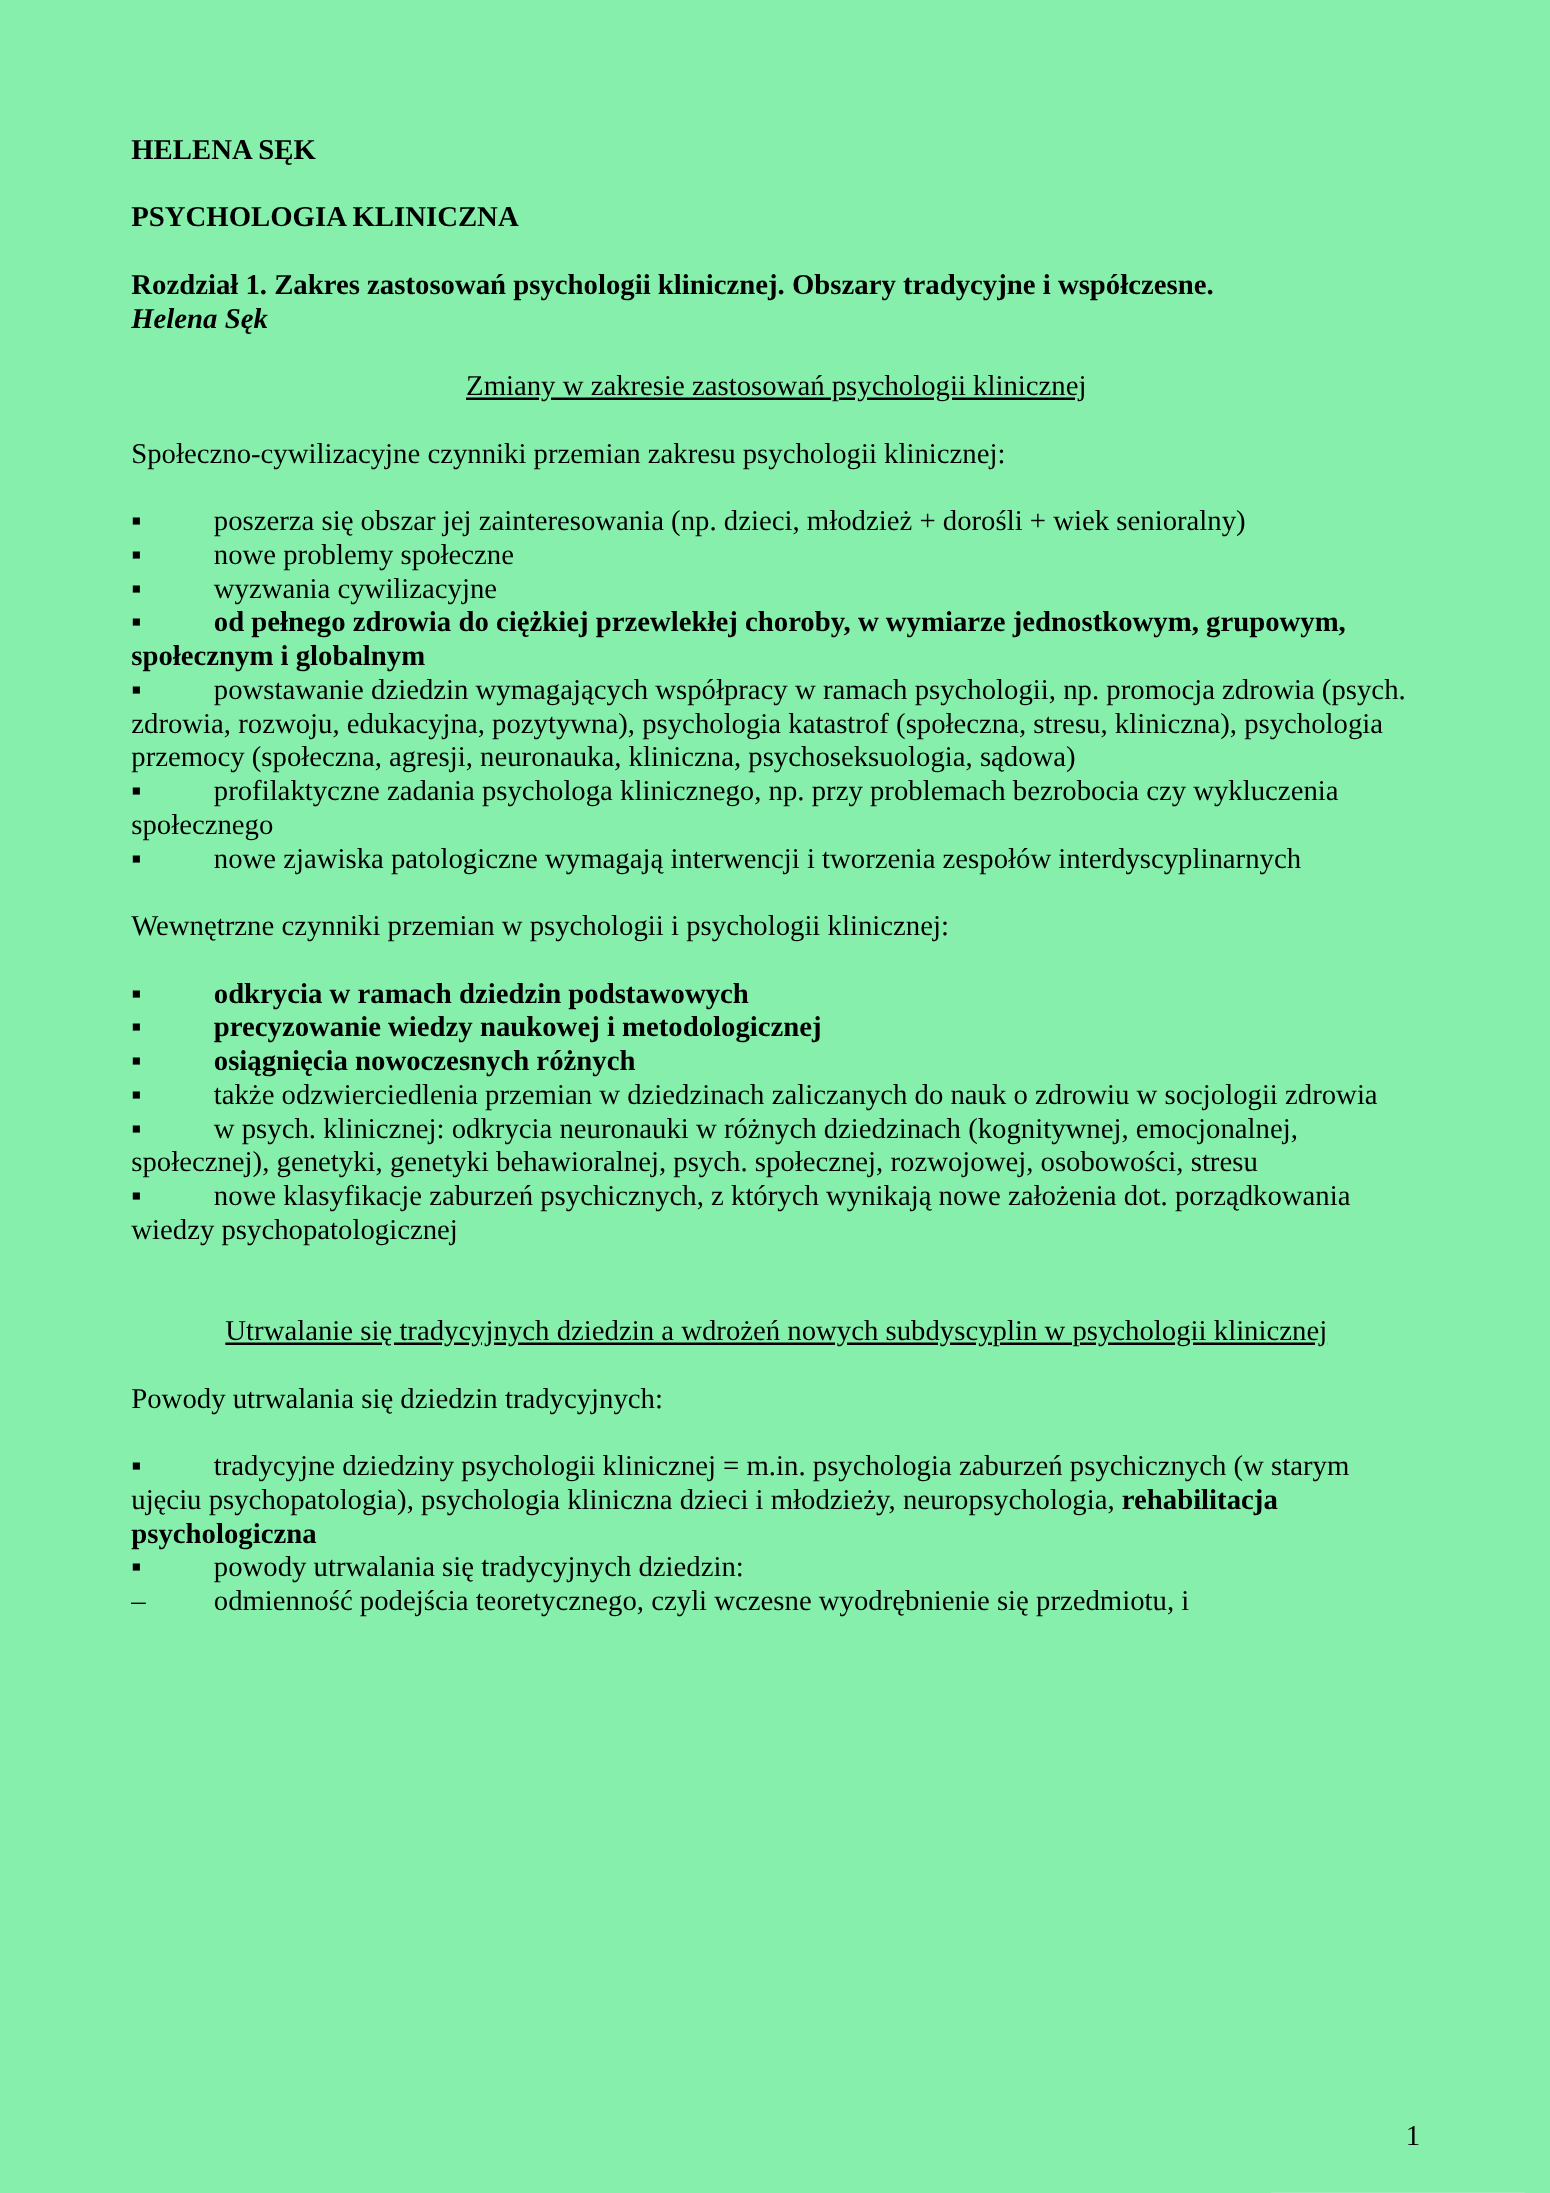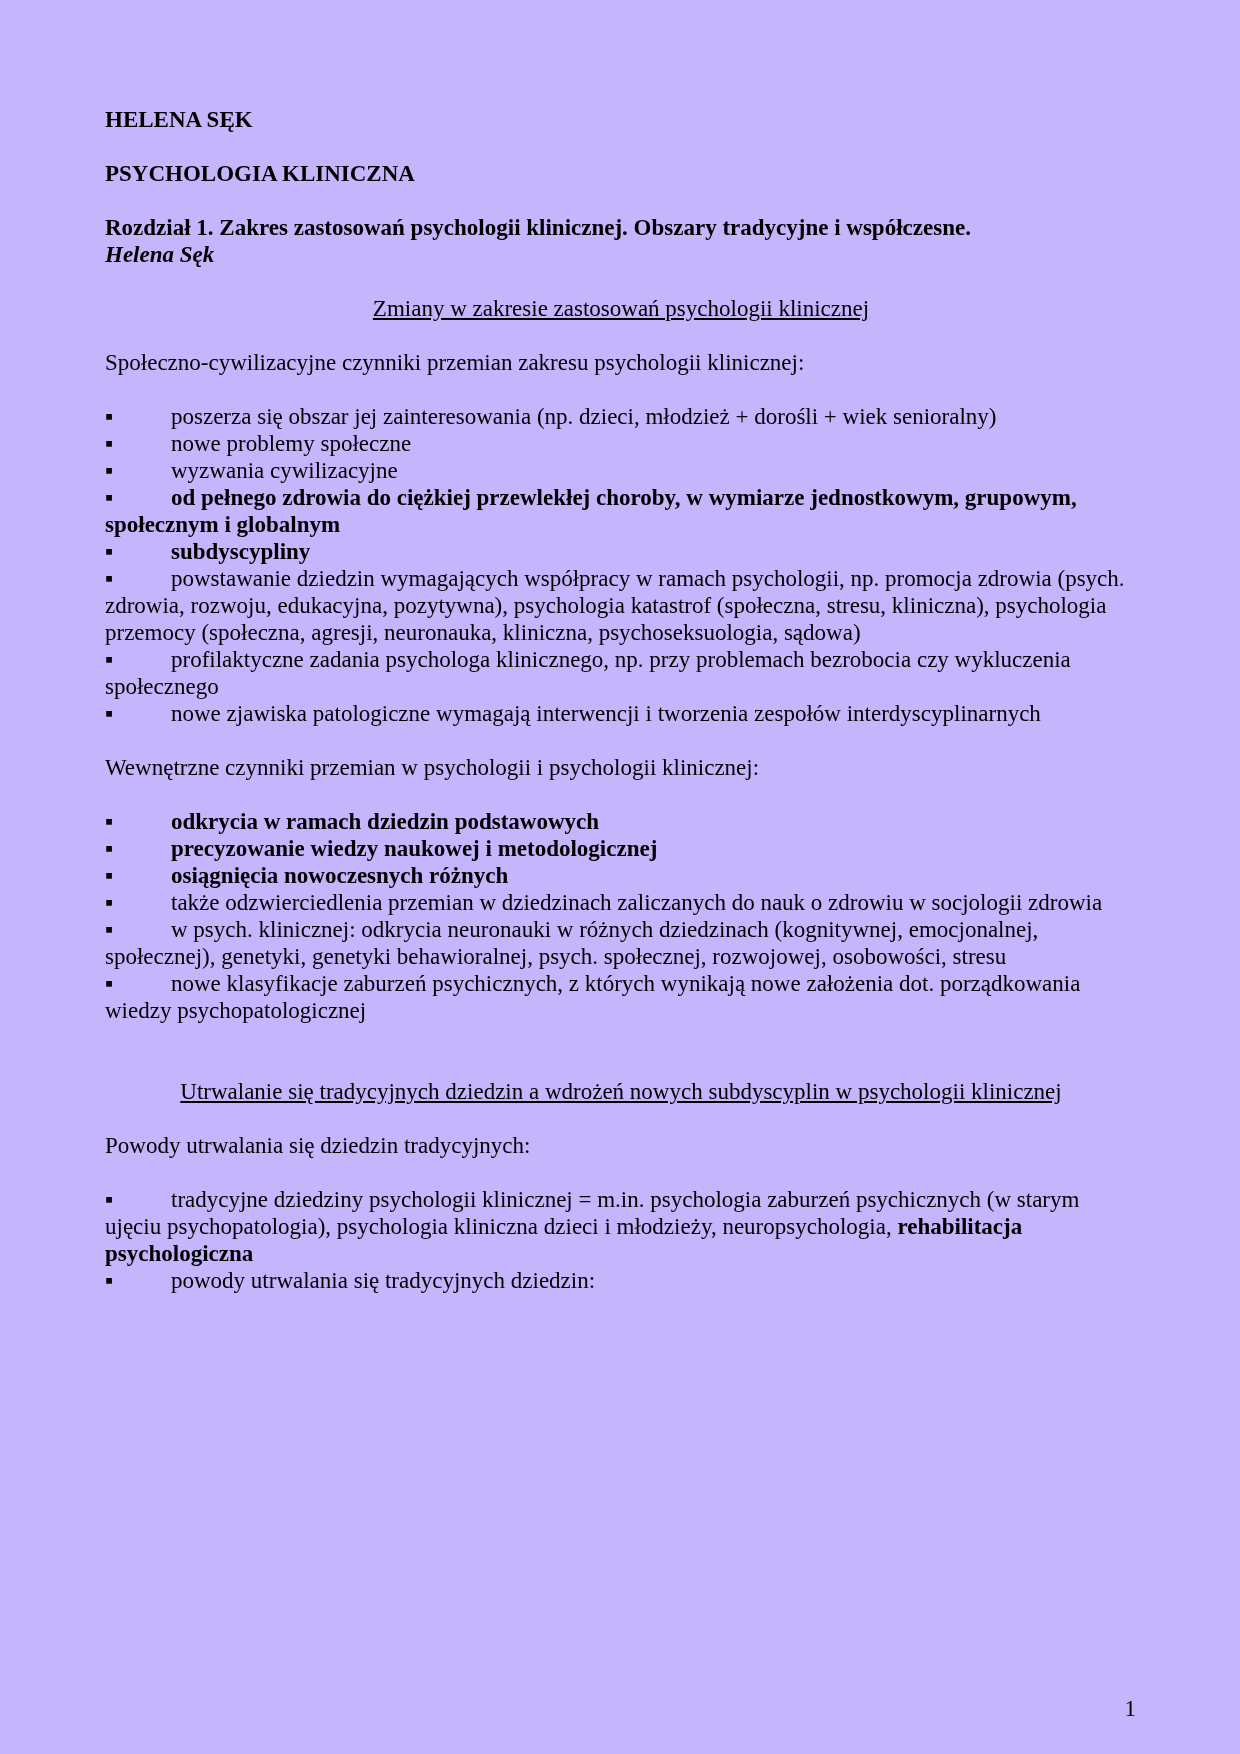--- a/index.html
+++ b/index.html
@@ -9,21 +9,21 @@
     background: #e8e8e8;
     font-family: "Liberation Serif", serif;
     font-size: 23px;
     line-height: 27px;
     color: #000;
   }
   .page {
     position: relative;
     width: 1240px;
     height: 1754px;
-    background: #c4b5fd;
+    background: #86efac;
     overflow: hidden;
   }
   .content {
     position: absolute;
     left: 105px;
     top: 106px;
     width: 1032px;
   }
   p, .li { margin: 0; padding: 0; }
   .b { font-weight: bold; }
@@ -57,21 +57,20 @@
 
     <p class="center mt1"><span class="u">Zmiany w zakresie zastosowań psychologii klinicznej</span></p>
 
     <p class="mt1">Społeczno-cywilizacyjne czynniki przemian zakresu psychologii klinicznej:</p>
 
     <div class="mt1">
       <div class="li"><span class="marker">▪</span><span>poszerza się obszar jej zainteresowania (np. dzieci, młodzież + dorośli + wiek senioralny)</span></div>
       <div class="li"><span class="marker">▪</span><span>nowe problemy społeczne</span></div>
       <div class="li"><span class="marker">▪</span><span>wyzwania cywilizacyjne</span></div>
       <div class="li"><span class="marker">▪</span><span class="b">od pełnego zdrowia do ciężkiej przewlekłej choroby, w wymiarze jednostkowym, grupowym, społecznym i globalnym</span></div>
-      <div class="li"><span class="marker">▪</span><span class="b">subdyscypliny</span></div>
       <div class="li"><span class="marker">▪</span><span>powstawanie dziedzin wymagających współpracy w ramach psychologii, np. promocja zdrowia (psych. zdrowia, rozwoju, edukacyjna, pozytywna), psychologia katastrof (społeczna, stresu, kliniczna), psychologia przemocy (społeczna, agresji, neuronauka, kliniczna, psychoseksuologia, sądowa)</span></div>
       <div class="li"><span class="marker">▪</span><span>profilaktyczne zadania psychologa klinicznego, np. przy problemach bezrobocia czy wykluczenia społecznego</span></div>
       <div class="li"><span class="marker">▪</span><span>nowe zjawiska patologiczne wymagają interwencji i tworzenia zespołów interdyscyplinarnych</span></div>
     </div>
 
     <p class="mt1">Wewnętrzne czynniki przemian w psychologii i psychologii klinicznej:</p>
 
     <div class="mt1">
       <div class="li"><span class="marker">▪</span><span class="b">odkrycia w ramach dziedzin podstawowych</span></div>
       <div class="li"><span class="marker">▪</span><span class="b">precyzowanie wiedzy naukowej i metodologicznej</span></div>
@@ -81,18 +80,19 @@
       <div class="li"><span class="marker">▪</span><span>nowe klasyfikacje zaburzeń psychicznych, z których wynikają nowe założenia dot. porządkowania wiedzy psychopatologicznej</span></div>
     </div>
 
     <p class="center mt2"><span class="u">Utrwalanie się tradycyjnych dziedzin a wdrożeń nowych subdyscyplin w psychologii klinicznej</span></p>
 
     <p class="mt1">Powody utrwalania się dziedzin tradycyjnych:</p>
 
     <div class="mt1">
       <div class="li"><span class="marker">▪</span><span>tradycyjne dziedziny psychologii klinicznej = m.in. psychologia zaburzeń psychicznych (w starym ujęciu psychopatologia), psychologia kliniczna dzieci i młodzieży, neuropsychologia, </span><span class="b">rehabilitacja psychologiczna</span></div>
       <div class="li"><span class="marker">▪</span><span>powody utrwalania się tradycyjnych dziedzin:</span></div>
+      <div class="li"><span class="marker">–</span><span>odmienność podejścia teoretycznego, czyli wczesne wyodrębnienie się przedmiotu, i</span></div>
     </div>
 
   </div>
 
   <div class="page-num">1</div>
 </div>
 
 </body></html>

